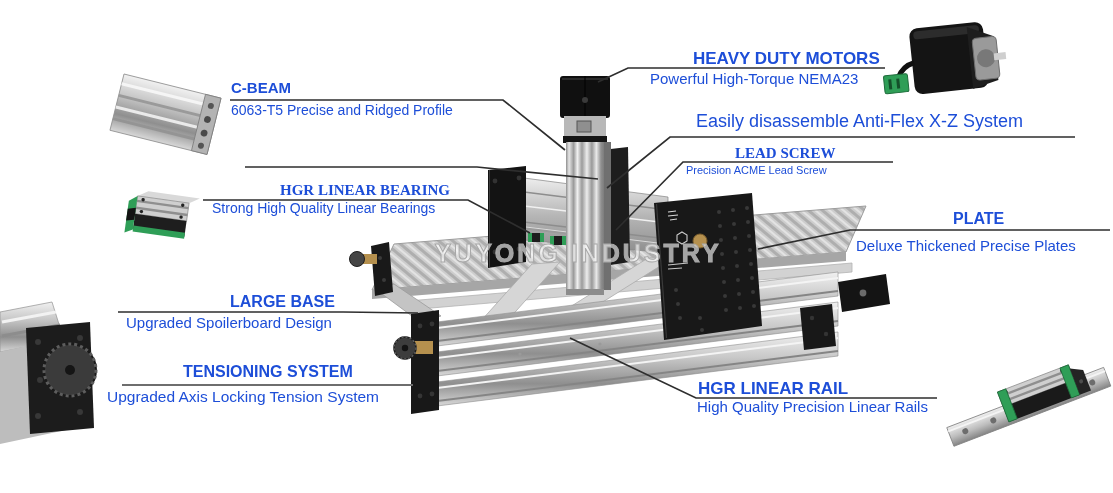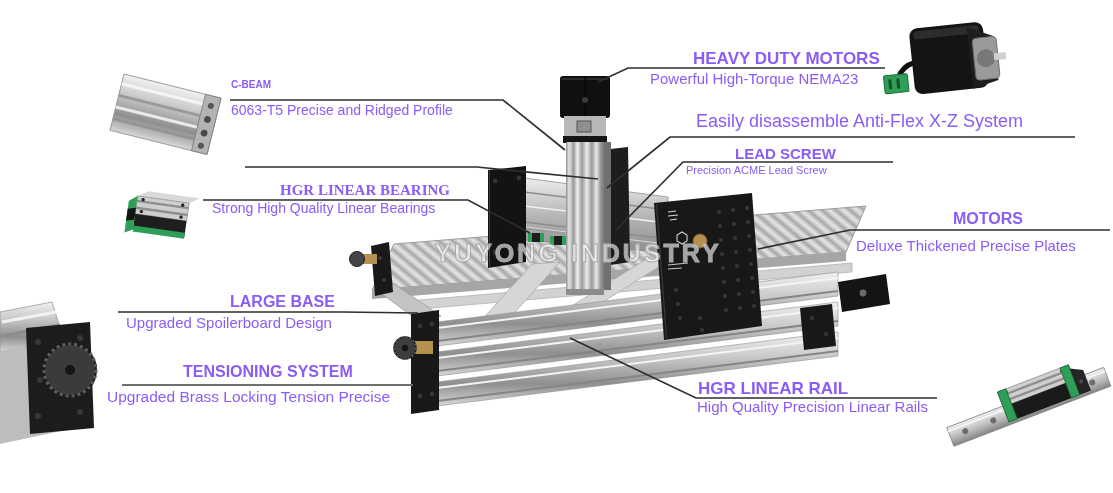--- a/index.html
+++ b/index.html
@@ -1,19 +1,19 @@
 <!DOCTYPE html>
 <html><head>
 <meta charset="utf-8">
 <style>
   html,body{margin:0;padding:0;background:#fff;}
   #stage{position:relative;width:1113px;height:493px;background:#ffffff;overflow:hidden;
          font-family:"Liberation Sans",sans-serif;color:#1c1c1c;}
   #art{position:absolute;left:0;top:0;width:1113px;height:493px;}
-  .label{position:absolute;white-space:nowrap;line-height:1.05;color:#8b5cf6;}
+  .label{position:absolute;white-space:nowrap;line-height:1.05;color:#1d4ed8;}
   .b{font-weight:700;}
 </style>
 </head>
 <body>
 
 <div id="stage">
 
 <svg id="art" viewBox="0 0 1113 493">
   <defs>
     <pattern id="chk" width="9" height="9" patternUnits="userSpaceOnUse" patternTransform="rotate(40)">
@@ -279,37 +279,37 @@
     <polyline points="1110,230 850,230 758,249"></polyline>
     <polyline points="118,312 343,312 418,313"></polyline>
     <polyline points="937,398 696,398 570,338"></polyline>
   </g>
   <line x1="122" y1="385" x2="413" y2="385" stroke="#6e6e6e" stroke-width="2.2"></line>
 </svg>
 
 <div class="label b" style="left:693px;top:50px;font-size:17px;">HEAVY DUTY MOTORS</div>
 <div class="label" style="left:650px;top:71px;font-size:15px;">Powerful High-Torque NEMA23</div>
 
-<div class="label b" style="left:231px;top:80px;font-size:10px;">C-BEAM</div>
+<div class="label b" style="left:231px;top:80px;font-size:15px;">C-BEAM</div>
 <div class="label" style="left:231px;top:103px;font-size:14px;">6063-T5 Precise and Ridged Profile</div>
 
 
 <div class="label b" style="left:280px;top:183px;font-size:15px;font-family:Liberation Serif, serif;">HGR LINEAR BEARING</div>
 <div class="label" style="left:696px;top:112px;font-size:18px;">Easily disassemble Anti-Flex X-Z System</div>
 
 <div class="label" style="left:212px;top:201px;font-size:14px;">Strong High Quality Linear Bearings</div>
 
-<div class="label b" style="left:735px;top:146px;font-size:15px;">LEAD SCREW</div>
+<div class="label b" style="left:735px;top:146px;font-size:15px;font-family:Liberation Serif, serif;">LEAD SCREW</div>
 <div class="label" style="left:686px;top:165px;font-size:11px;">Precision ACME Lead Screw</div>
 
-<div class="label b" style="left:953px;top:211px;font-size:16px;">MOTORS</div>
+<div class="label b" style="left:953px;top:211px;font-size:16px;">PLATE</div>
 <div class="label" style="left:856px;top:238px;font-size:15px;">Deluxe Thickened Precise Plates</div>
 
 <div class="label b" style="left:230px;top:294px;font-size:16px;">LARGE BASE</div>
 <div class="label" style="left:126px;top:315px;font-size:15px;">Upgraded Spoilerboard Design</div>
 
 <div class="label b" style="left:167px;top:364px;font-size:16px;margin-left:16px;">TENSIONING SYSTEM</div>
-<div class="label" style="left:107px;top:389px;font-size:15.5px;">Upgraded Brass Locking Tension Precise</div>
+<div class="label" style="left:107px;top:389px;font-size:15.5px;">Upgraded Axis Locking Tension System</div>
 
 <div class="label b" style="left:698px;top:380px;font-size:17px;">HGR LINEAR RAIL</div>
 <div class="label" style="left:697px;top:399px;font-size:15px;">High Quality Precision Linear Rails</div>
 
 </div>
 
 </body></html>

